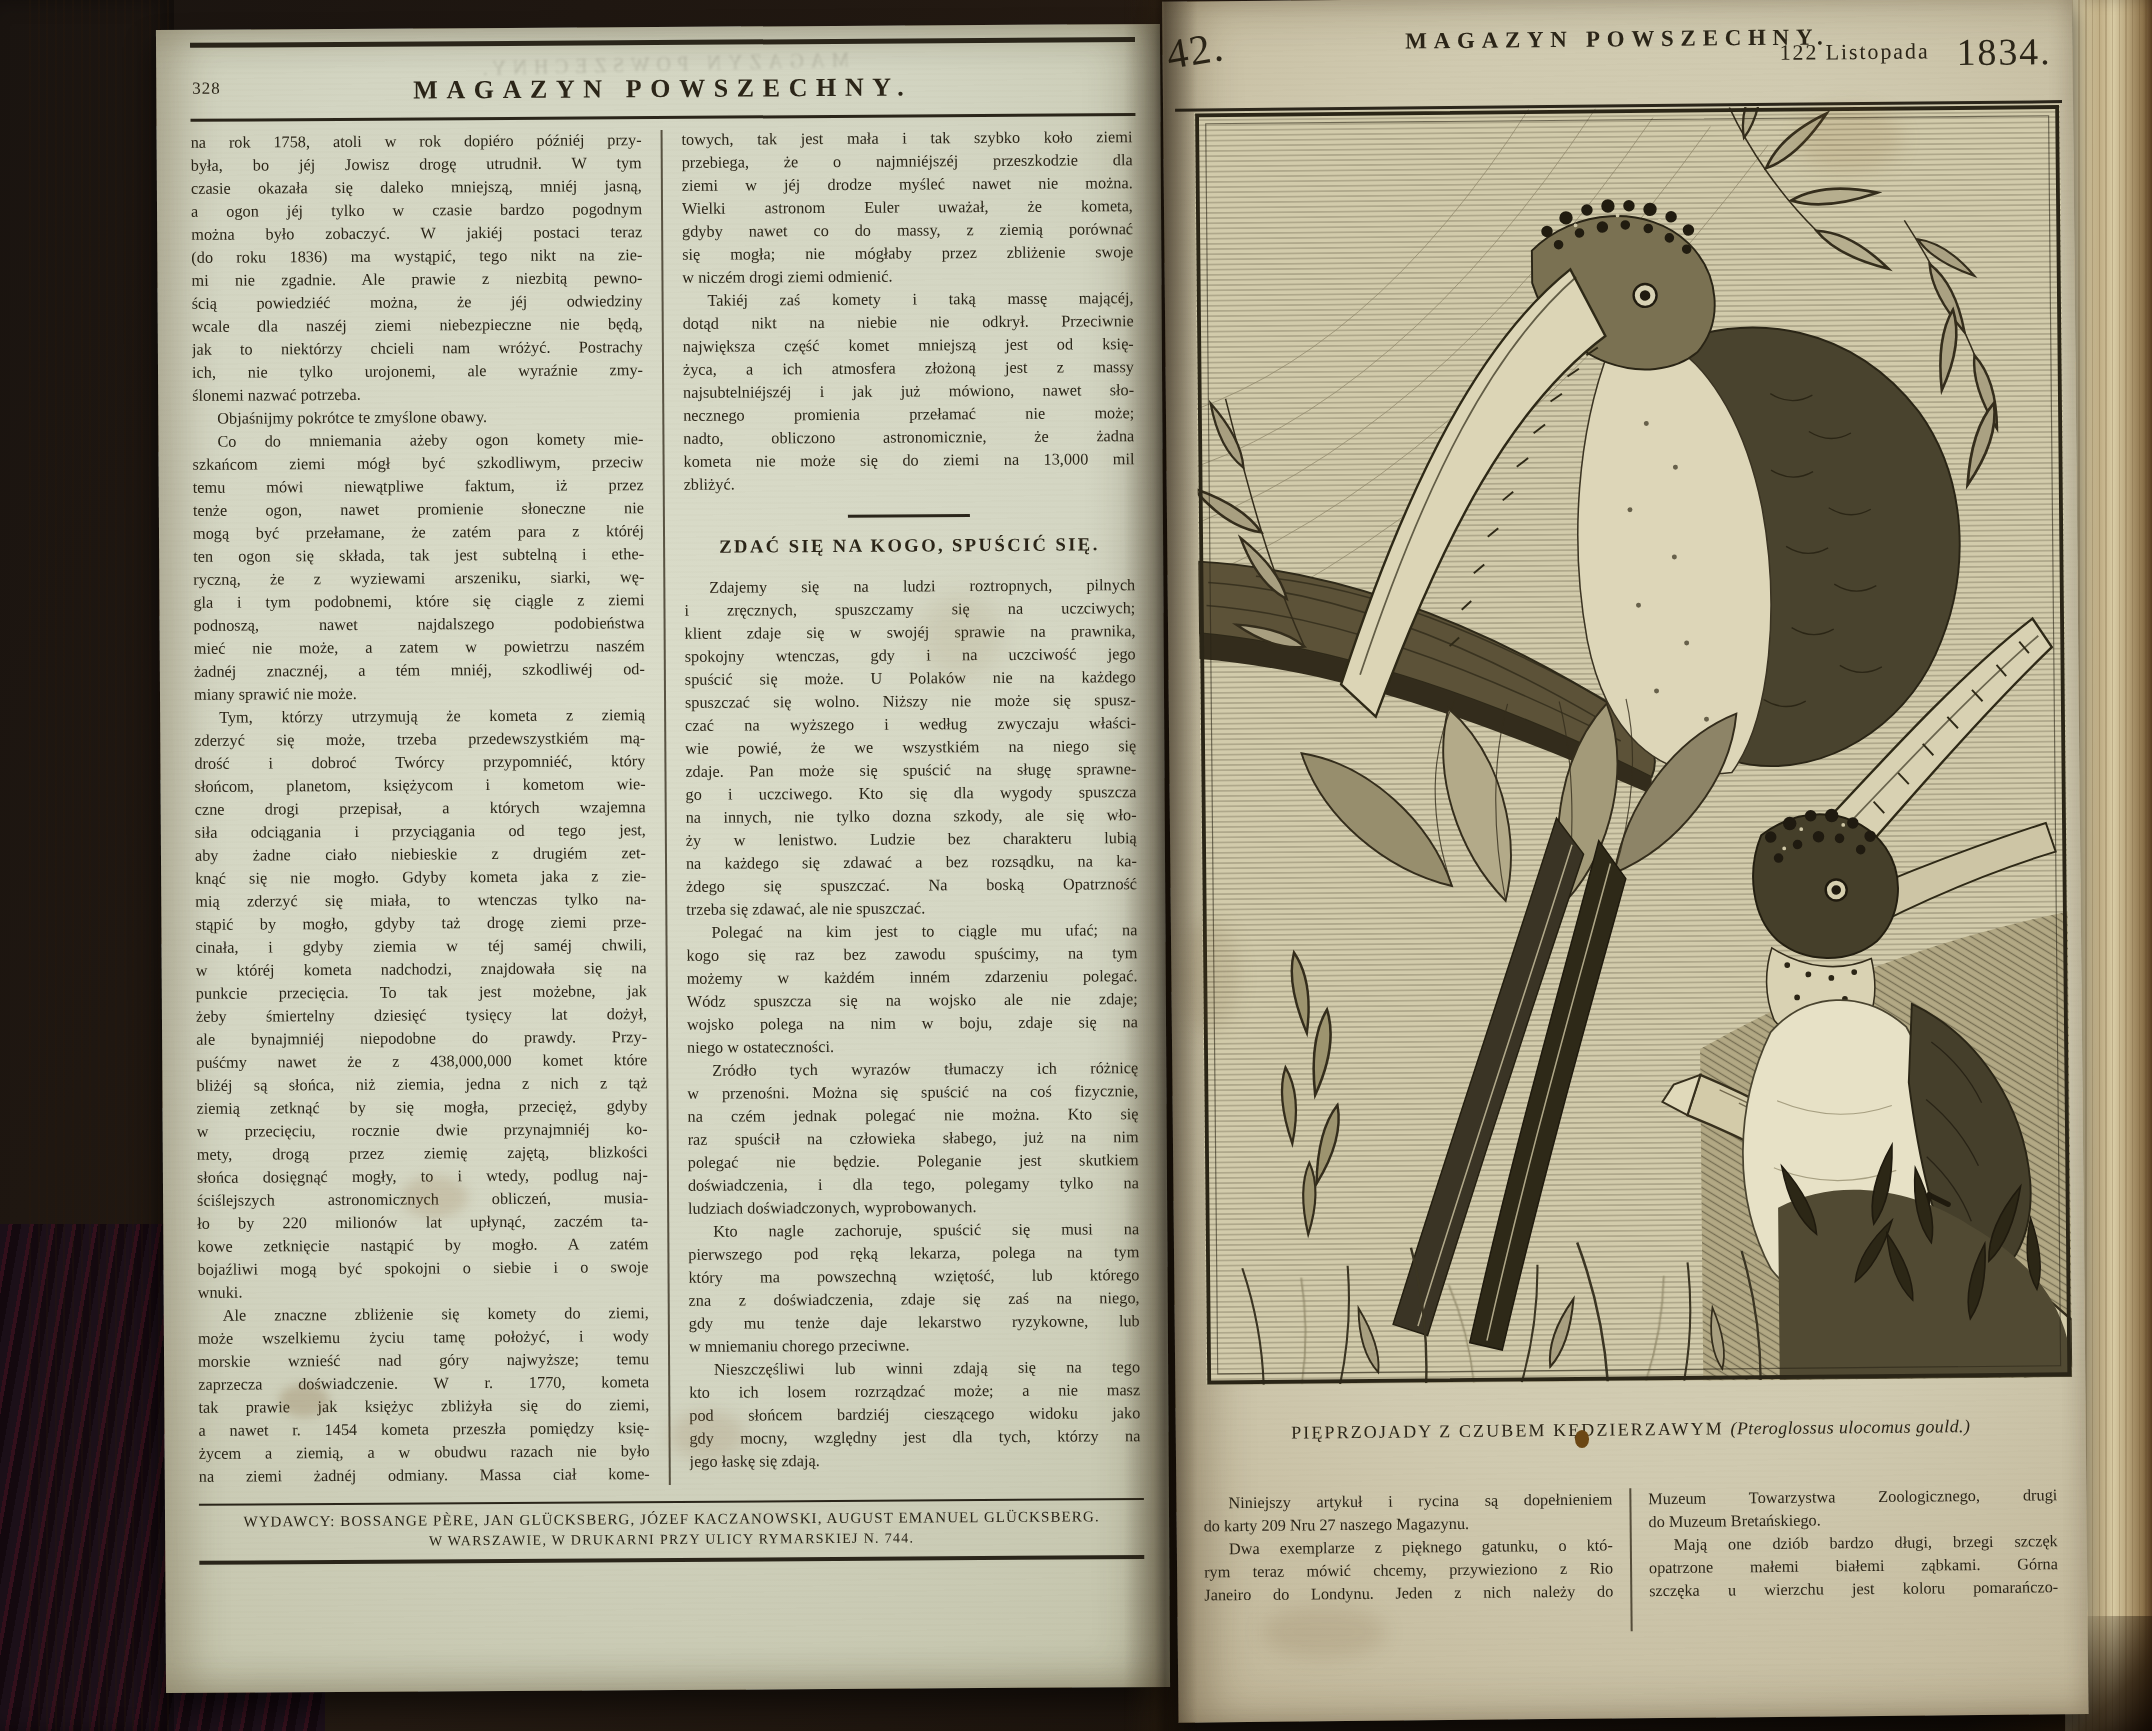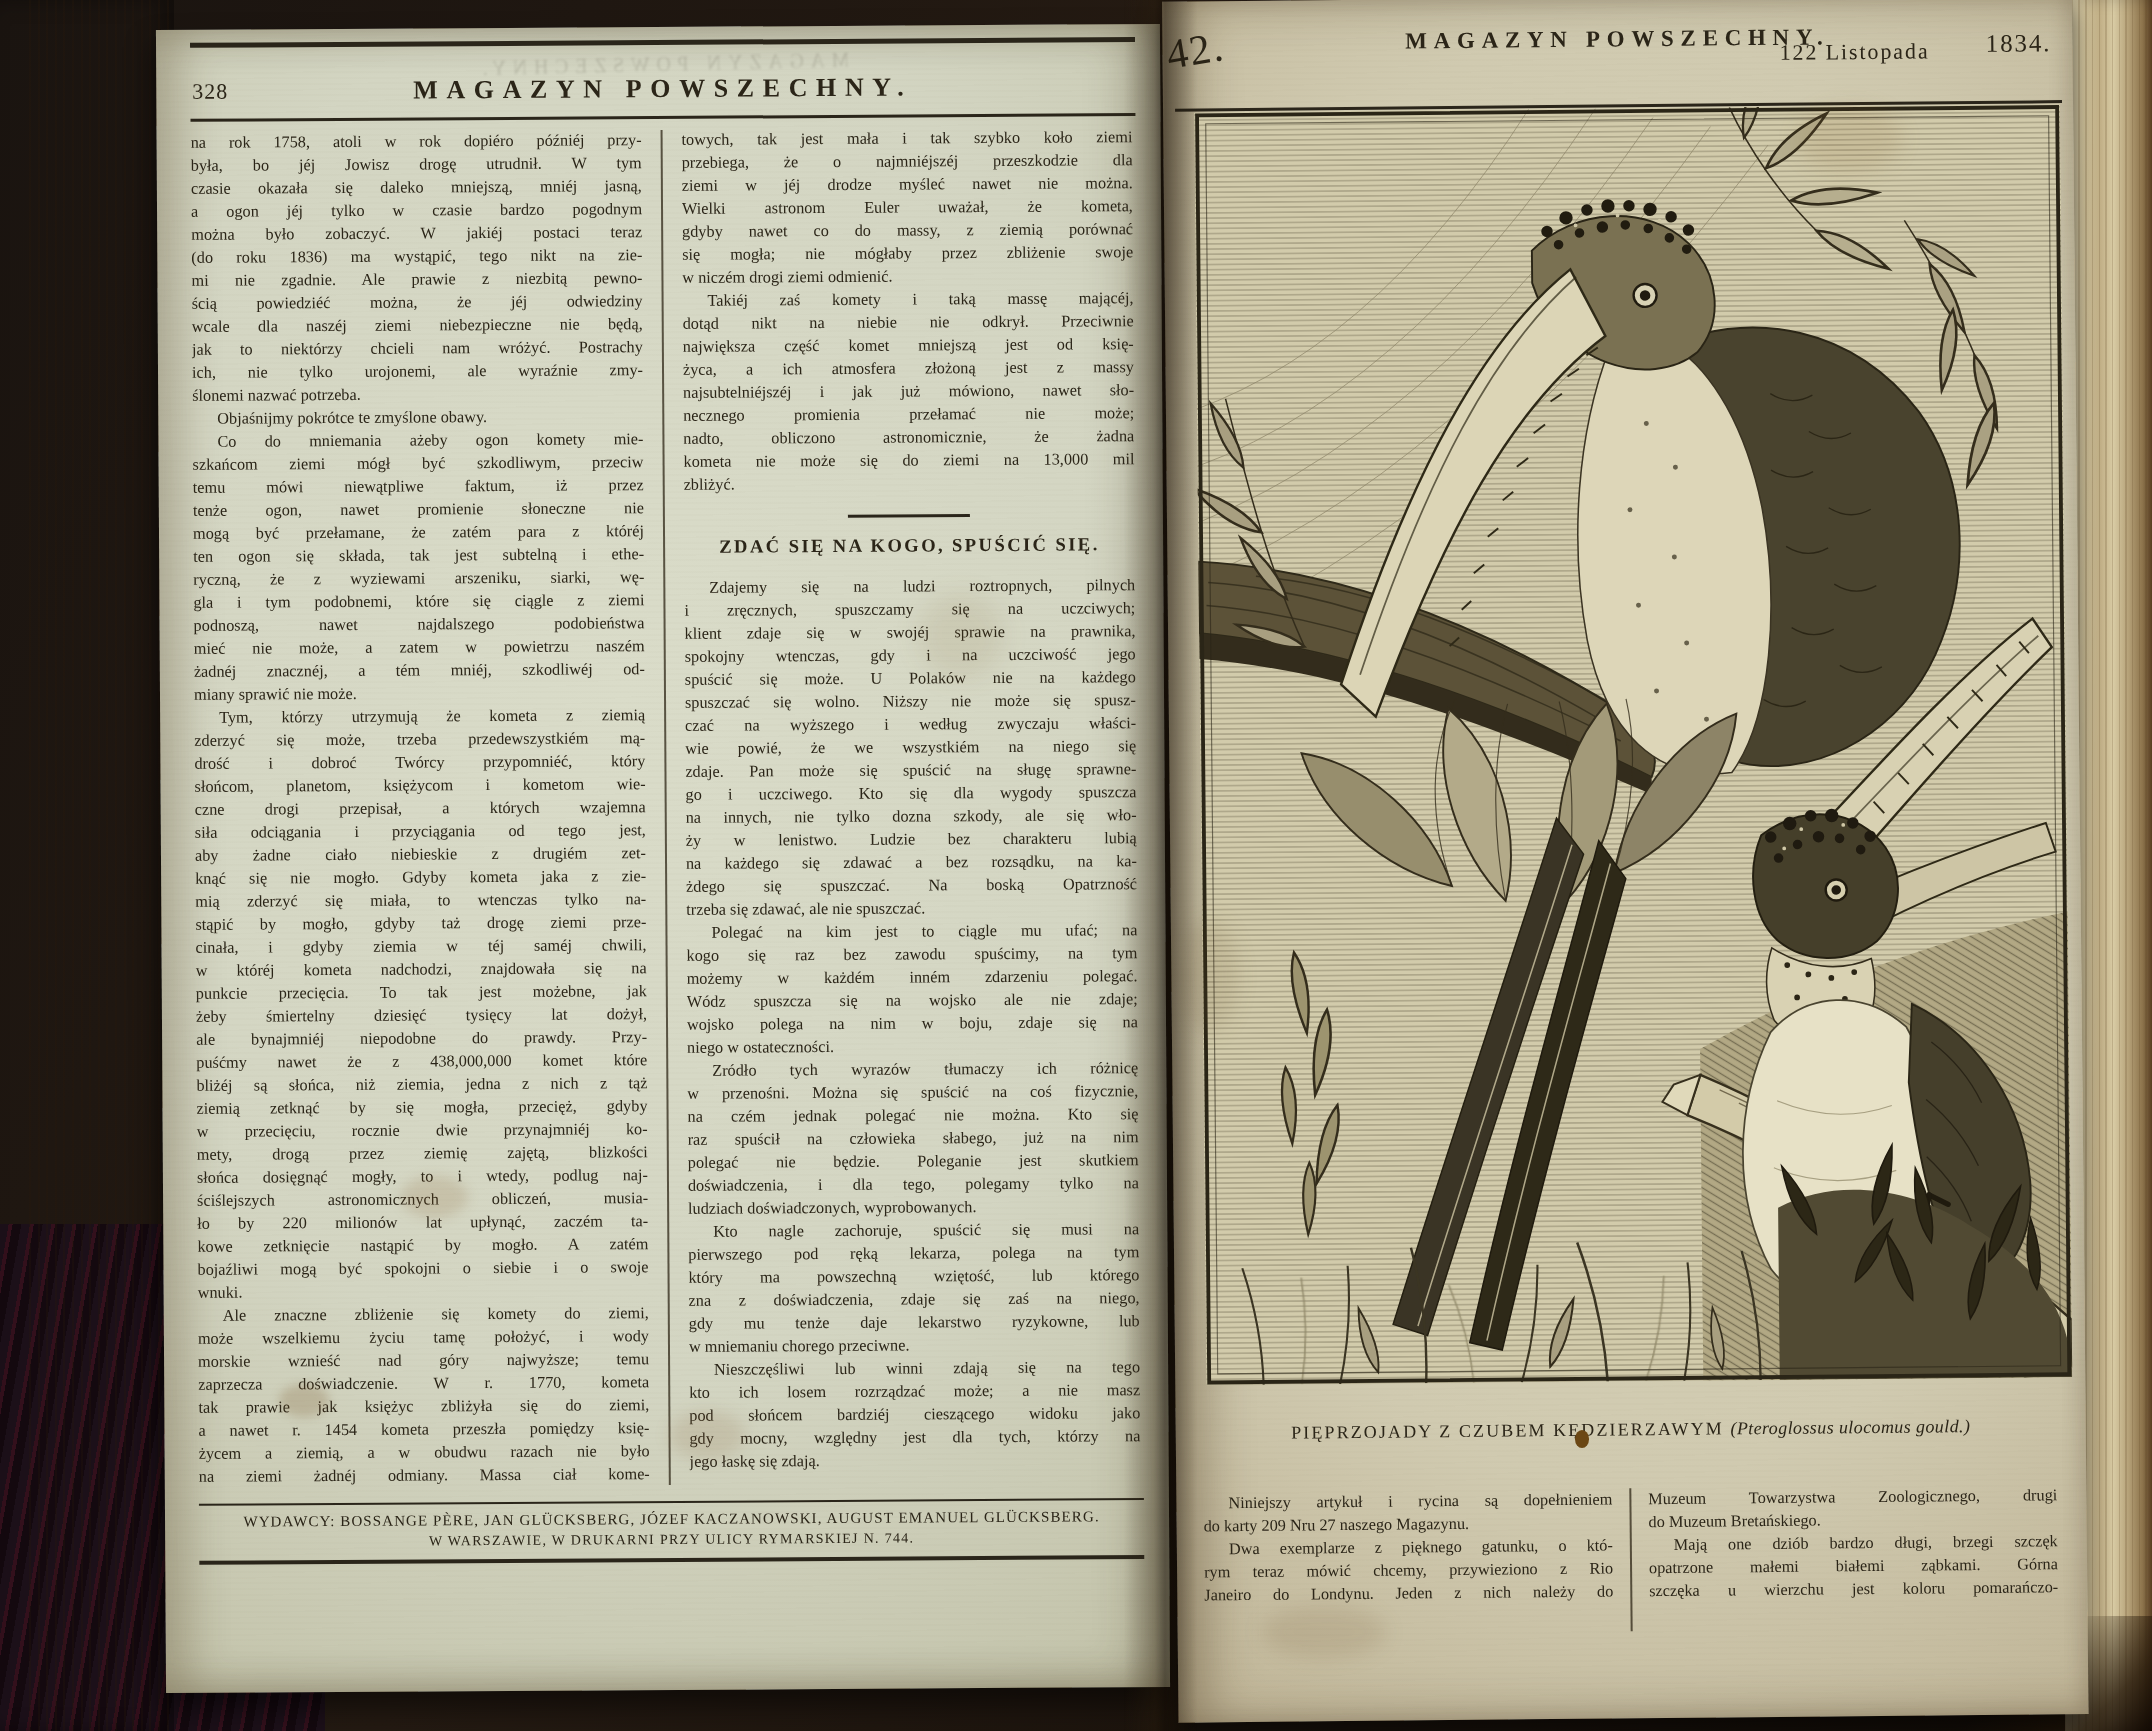--- a/index.html
+++ b/index.html
@@ -29,21 +29,21 @@
 
   
   .page{position:absolute;box-sizing:border-box;}
   .page-left{left:161px;top:27px;width:1004px;height:1663px;transform:rotate(-0.35deg);
     background:radial-gradient(120% 92% at 46% 40%,#dadcc9 0%,#d3d5c2 45%,#c3c3aa 76%,#a7a288 96%);
     box-shadow:inset 25px 0 38px rgba(70,50,20,.25),inset -32.5px 0 44px rgba(60,45,20,.28),0 17px 29px rgba(0,0,0,.5);}
   .lp-inner{position:absolute;left:34px;right:25px;top:13.4px;}
   .rule{background:#2a251a;}
   .rule.r-top{height:4.8px;margin-bottom:23px;box-shadow:0 6.7px 0 -4.8px #2a251a;}
   .head-row{position:relative;height:42px;}
-  .pageno{position:absolute;left:1.9px;top:7.6px;font-size:22px;letter-spacing:1px;text-align:center;}
+  .pageno{position:absolute;left:1.9px;top:7.6px;font-size:17px;letter-spacing:1px;text-align:center;}
   .lp-title{display:block;text-align:center;font-size:26px;font-weight:700;letter-spacing:8.6px;padding-top:5.7px;}
   .ghost-title{position:absolute;left:0;right:0;top:-15.3px;text-align:center;font-size:20px;letter-spacing:6.7px;
     opacity:.14;filter:blur(1px);transform:scaleX(-1) rotate(1deg);pointer-events:none;}
   .rule.r-under{height:2.9px;margin-top:5.7px;}
   .cols{display:flex;margin-top:9.6px;}
   .col{flex:0 0 451px;font-size:16.3px;}
   .colrule{width:1.9px;background:rgba(45,38,22,.75);margin:1.9px 19px 0 19px;}
   .ln{height:23px;line-height:23px;text-align:justify;text-align-last:justify;overflow:hidden;white-space:nowrap;}
   .ln.last{text-align-last:left;}
   .ln.ind{text-indent:25px;}
@@ -56,21 +56,21 @@
   .rule.r-heavy{height:4.8px;margin-top:9.6px;}
 
   
   .page-right{left:1162px;top:0;width:910px;height:1721px;transform:rotate(-0.55deg);transform-origin:20% 0;
     background:radial-gradient(115% 88% at 50% 44%,#d9d4b9 0%,#d0cab0 48%,#bfb496 78%,#a2916d 98%);
     box-shadow:inset 29px 0 48px rgba(60,40,15,.35),inset -7.6px 0 17px rgba(70,50,25,.15),0 15.3px 25px rgba(0,0,0,.5);}
   .rp-head{position:relative;height:88px;padding-top:17px;}
   .issue{position:absolute;left:3.8px;top:25px;font-size:42px;letter-spacing:1.9px;transform:rotate(-9deg);}
   .rp-title{display:block;text-align:center;font-size:23px;font-weight:700;letter-spacing:6.7px;padding-top:11.5px;}
   .rp-date{position:absolute;right:143px;top:44px;font-size:22px;letter-spacing:1.9px;}
-  .rp-year{position:absolute;right:21px;top:36px;font-size:25px;letter-spacing:1.9px;}
+  .rp-year{position:absolute;right:21px;top:36px;font-size:38px;letter-spacing:1.9px;}
   .rp-headrule{height:2.9px;background:#2a251a;margin:1.9px 11.5px 0 11.5px;box-shadow:0 -8.6px 0 -6.7px #2a251a;}
   .engraving{position:absolute;left:31px;top:111px;width:866px;height:1273px;}
   .engraving svg{display:block;width:866px;height:1273px;}
   .caption{position:absolute;left:0;right:0;top:1422px;text-align:center;font-size:18px;letter-spacing:2.1px;}
   .caption i{letter-spacing:0.4px;}
   .rp-cols{position:absolute;left:27px;right:27px;top:1480px;display:flex;}
   .rp-cols .col{flex:0 0 409px;}
   .rp-cols .colrule{margin:1.9px 17px 0 17px;height:143px;}
 
   

